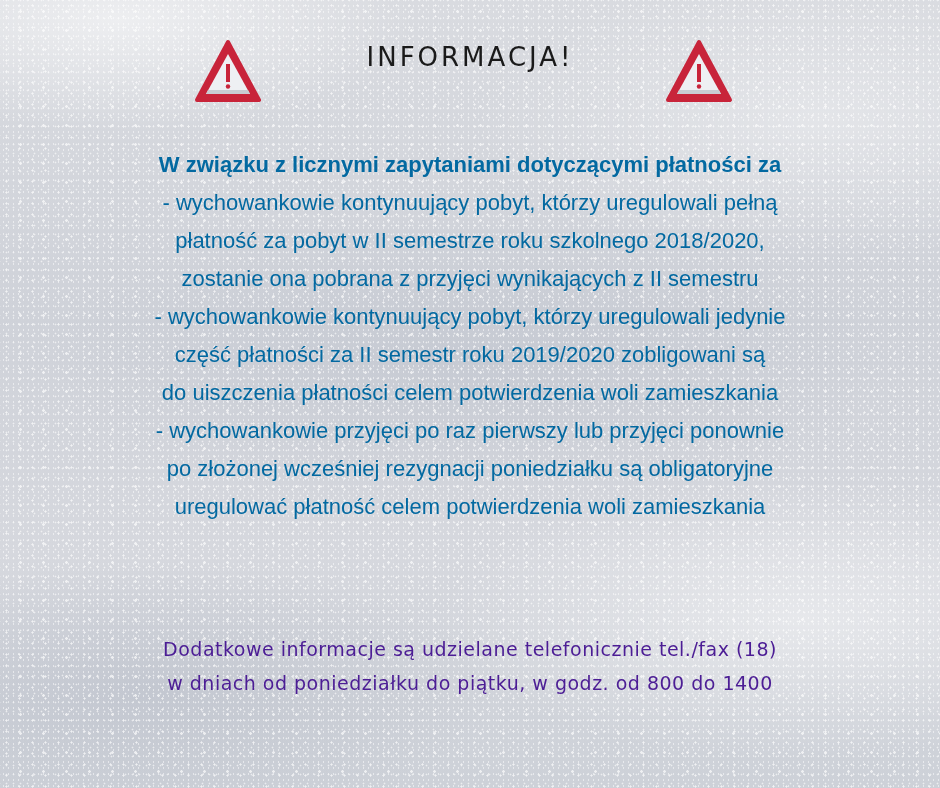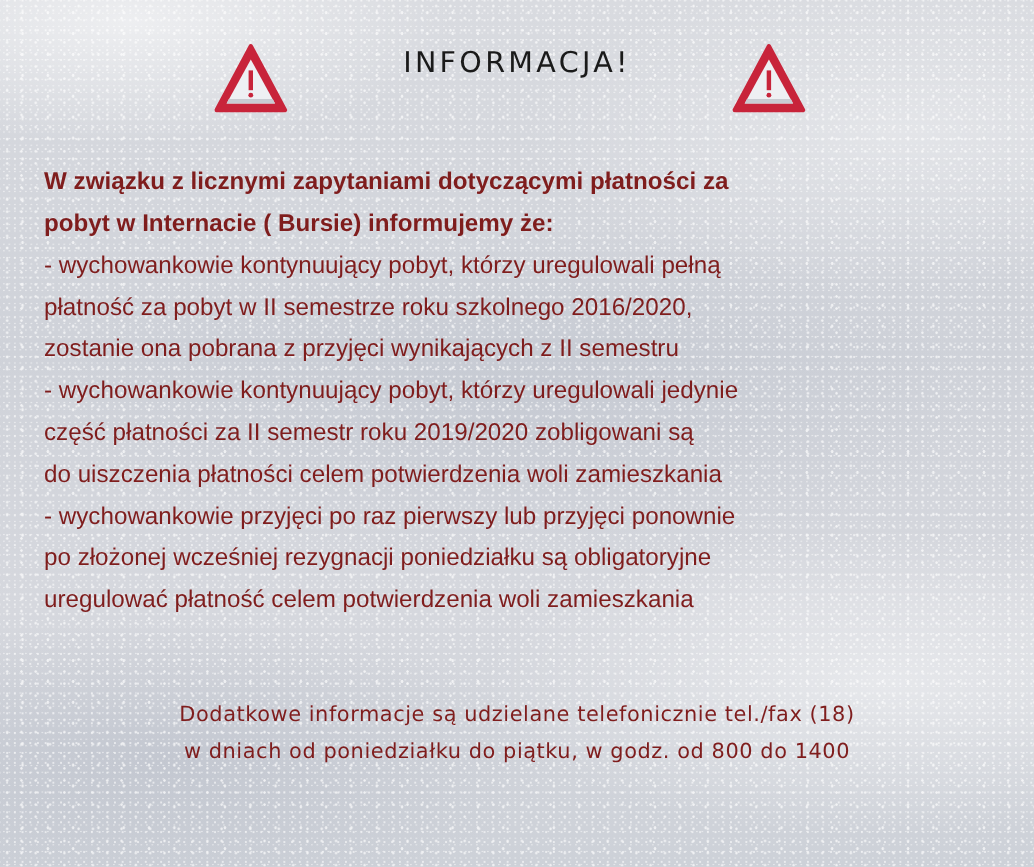--- a/index.html
+++ b/index.html
@@ -35,28 +35,28 @@
   .title {
     position: absolute; left: 0; width: 940px; top: 8px; text-align: center;
     font-family: "DejaVu Sans", sans-serif;
     font-size: 26px; letter-spacing: 3px; color: #1a1a1a; font-weight: normal;
   }
   .warn { position: absolute; top: 4px; width: 70px; height: 66px; }
   .warn.left { left: 193px; }
   .warn.right { left: 664px; }
   .main {
     position: absolute; top: 146px; left: 40px; width: 860px;
-    color: #7f1d1d;
+    text-align: center; color: #0369a1;
     font-size: 22px; line-height: 38px;
   }
   .main .bold { font-weight: bold; }
   .main div { white-space: nowrap; }
   .contact {
     position: absolute; top: 632px; left: 40px; width: 860px;
-    text-align: center; color: #7f1d1d;
+    text-align: center; color: #4c1d95;
     font-family: "DejaVu Sans", sans-serif;
     font-size: 19px; line-height: 34px; letter-spacing: 0.5px;
   }
   .contact div { white-space: nowrap; }
 </style>
 </head>
 <body>
 
 <div class="bg"></div>
 <div class="sparkle"></div>
@@ -74,23 +74,22 @@
     <path d="M35 4 L66 62 L4 62 Z" fill="#c8243a" stroke="#c8243a" stroke-width="4" stroke-linejoin="round"></path>
     <path d="M35 16 L57 56 L13 56 Z" fill="#eef0f3"></path>
     <path d="M13 56 L57 56 L55 52 L15 52 Z" fill="#c9ccd2"></path>
     <rect x="33" y="26" width="4" height="18" fill="#c8243a"></rect>
     <circle cx="35" cy="48.5" r="2.2" fill="#c8243a"></circle>
   </svg>
 </div>
 
 <div class="main">
   <div class="bold">W związku z licznymi zapytaniami dotyczącymi płatności za</div>
-  <div class="bold">pobyt w Internacie ( Bursie) informujemy że:</div>
   <div>- wychowankowie kontynuujący pobyt, którzy uregulowali pełną</div>
-  <div>płatność za pobyt w II semestrze roku szkolnego 2016/2020,</div>
+  <div>płatność za pobyt w II semestrze roku szkolnego 2018/2020,</div>
   <div>zostanie ona pobrana z przyjęci wynikających z II semestru</div>
   <div>- wychowankowie kontynuujący pobyt, którzy uregulowali jedynie</div>
   <div>część płatności za II semestr roku 2019/2020 zobligowani są</div>
   <div>do uiszczenia płatności celem potwierdzenia woli zamieszkania</div>
   <div>- wychowankowie przyjęci po raz pierwszy lub przyjęci ponownie</div>
   <div>po złożonej wcześniej rezygnacji poniedziałku są obligatoryjne</div>
   <div>uregulować płatność celem potwierdzenia woli zamieszkania</div>
 </div>
 
 <div class="contact">

